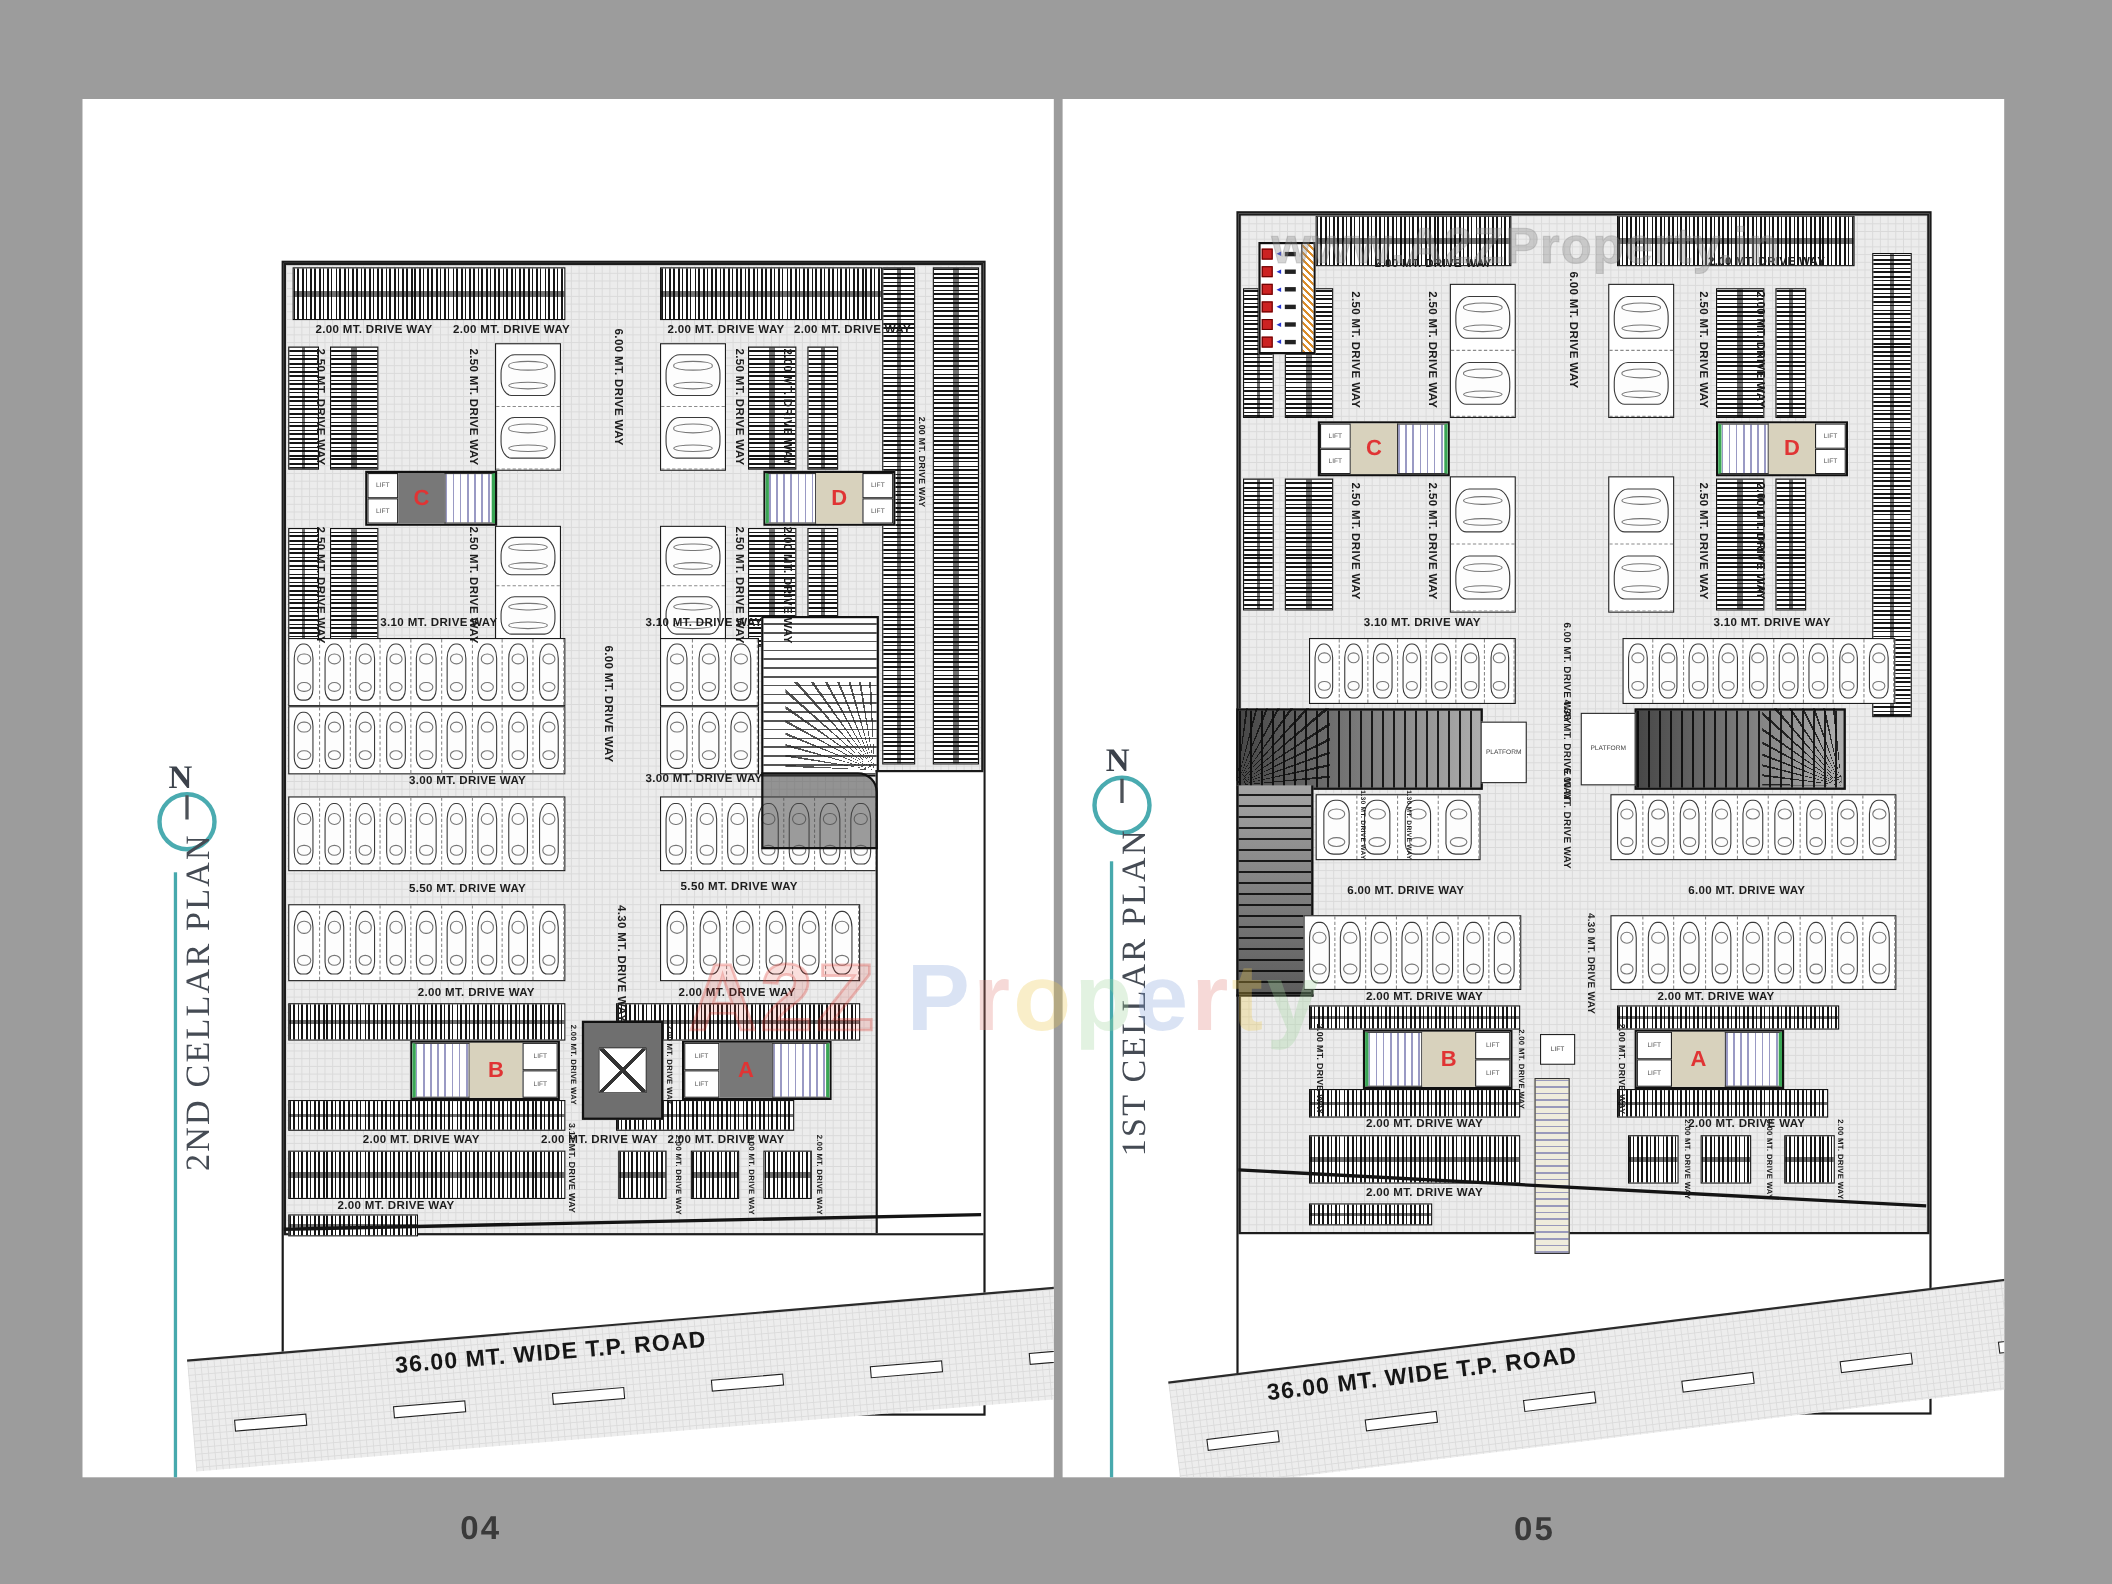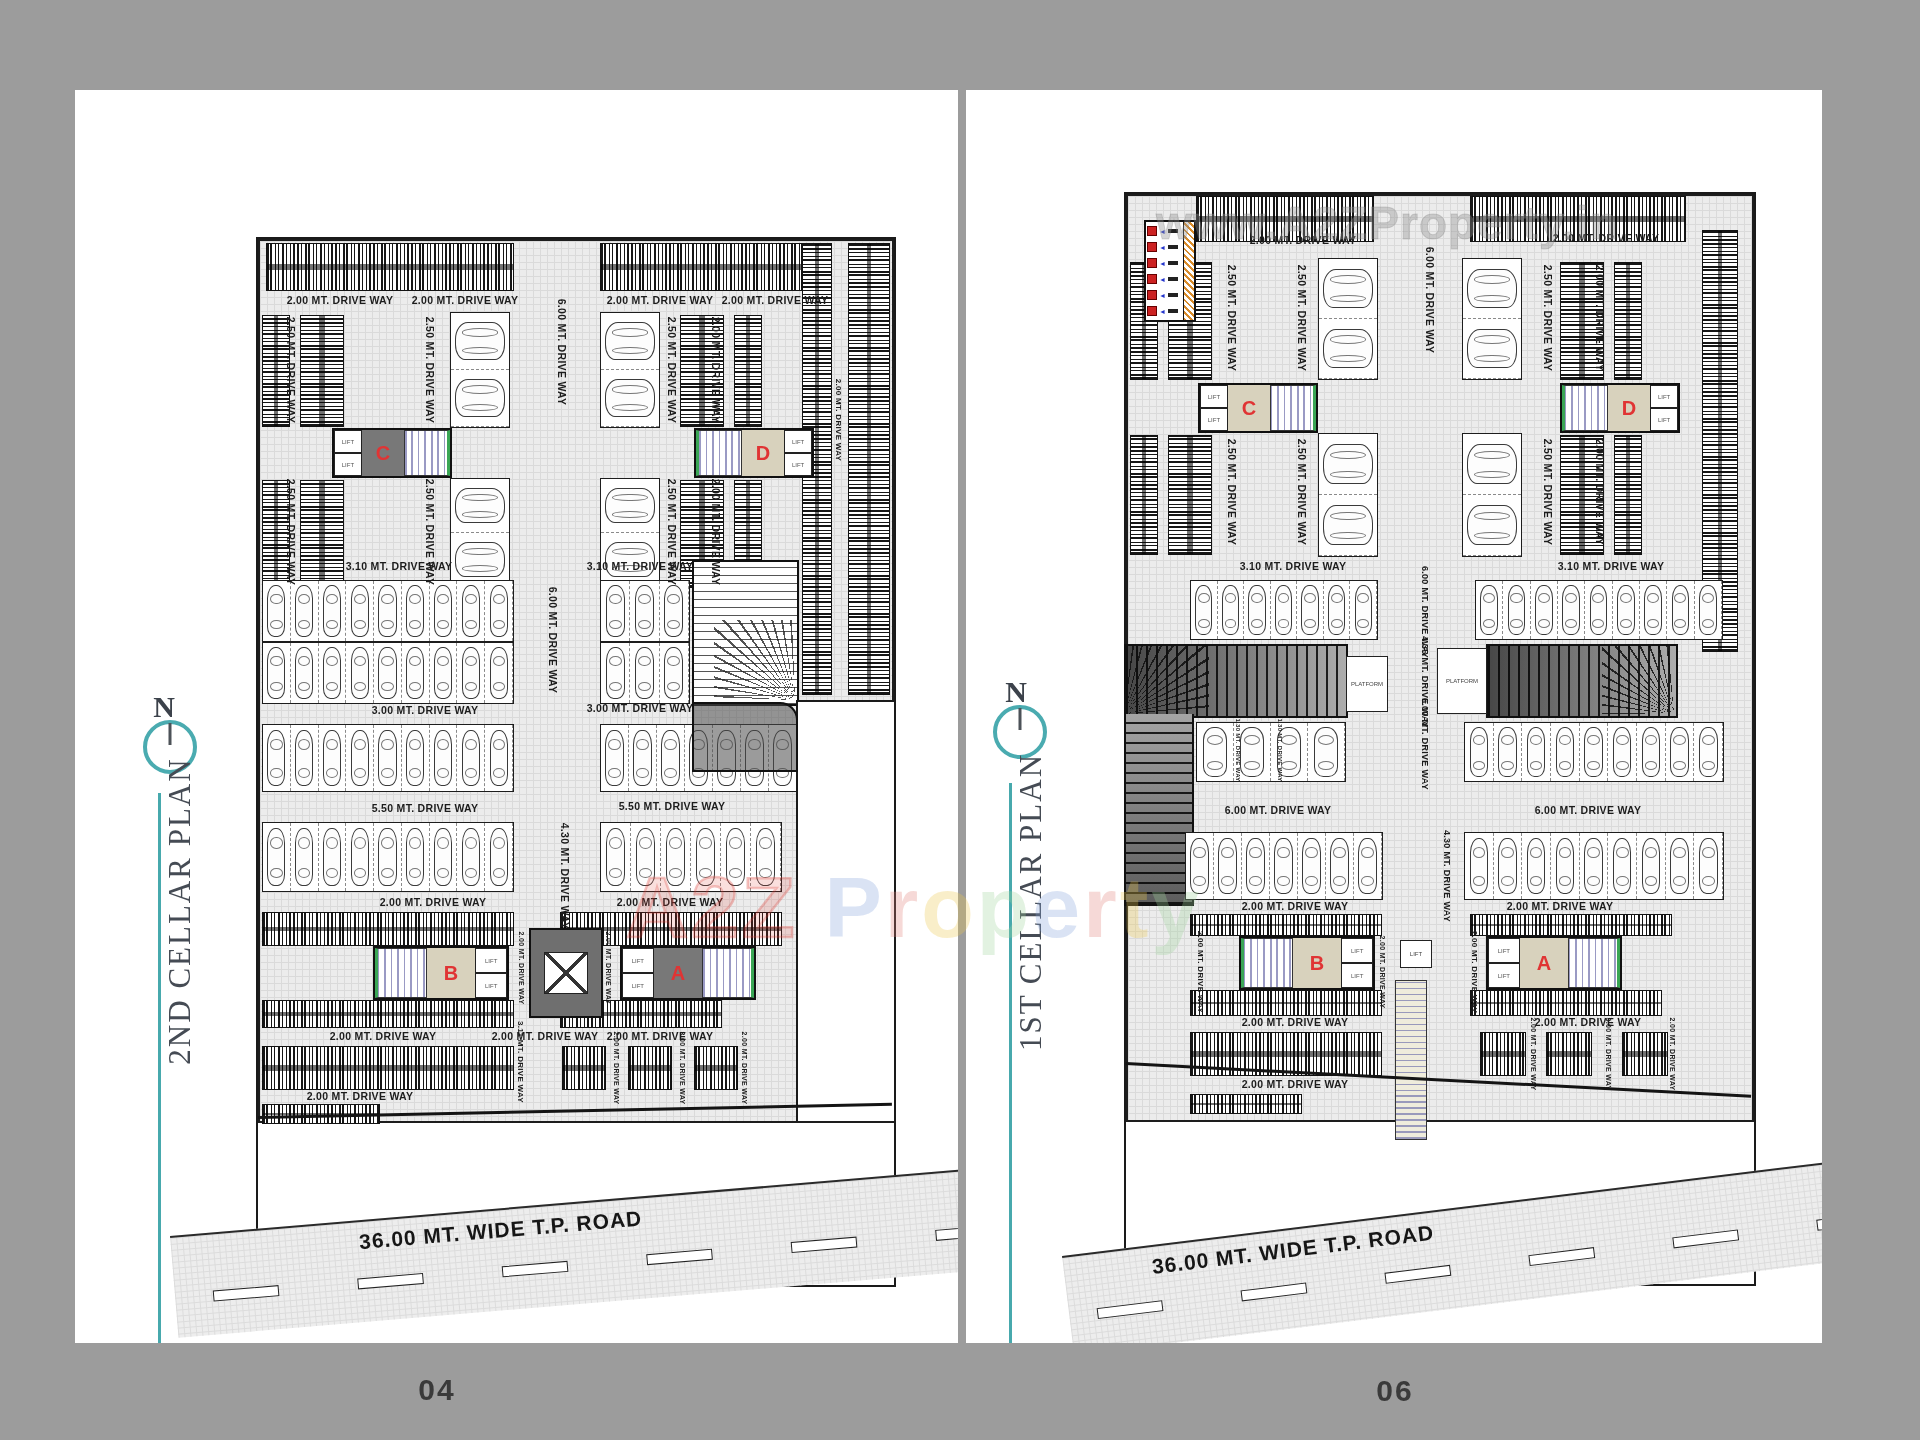--- a/index.html
+++ b/index.html
@@ -126,21 +126,21 @@
 <div class="teal-line" style="left:158px;top:793px;height:550px"></div>
 <div class="sheet-title" style="left:180px;top:911px">2ND CELLAR PLAN</div>
 <div class="page-no" style="left:437px;top:1390px">04</div>
 
 <div class="north" style="left:1016px;top:692px">N</div>
 <div class="compass" style="left:993px;top:705px">
     <div class="stem"></div>
   </div>
 <div class="teal-line" style="left:1009px;top:783px;height:560px"></div>
 <div class="sheet-title" style="left:1031px;top:902px">1ST CELLAR PLAN</div>
-<div class="page-no" style="left:1395px;top:1391px">06</div>
+<div class="page-no" style="left:1395px;top:1391px">05</div>
 
 <div class="wm-top">www.A2ZProperty.in</div>
 <div class="wm-brand"><span class="wm-a2z">A2Z</span><span>&nbsp;</span><span id="wm-rest"><span style="color: rgb(134, 164, 221);">P</span><span style="color: rgb(226, 131, 122);">r</span><span style="color: rgb(237, 200, 77);">o</span><span style="color: rgb(158, 212, 155);">p</span><span style="color: rgb(134, 164, 221);">e</span><span style="color: rgb(226, 131, 122);">r</span><span style="color: rgb(237, 200, 77);">t</span><span style="color: rgb(158, 212, 155);">y</span></span></div>
 
 <div class="legend">
   <div class="rows" id="legend-rows">
       <div class="lrow">
         <div class="chip" style="background: rgb(204, 34, 34);"></div>
         <div class="arr" style="color: rgb(34, 51, 204);">◄</div>
         <div class="bar" style="background: rgb(34, 34, 34);"></div>

